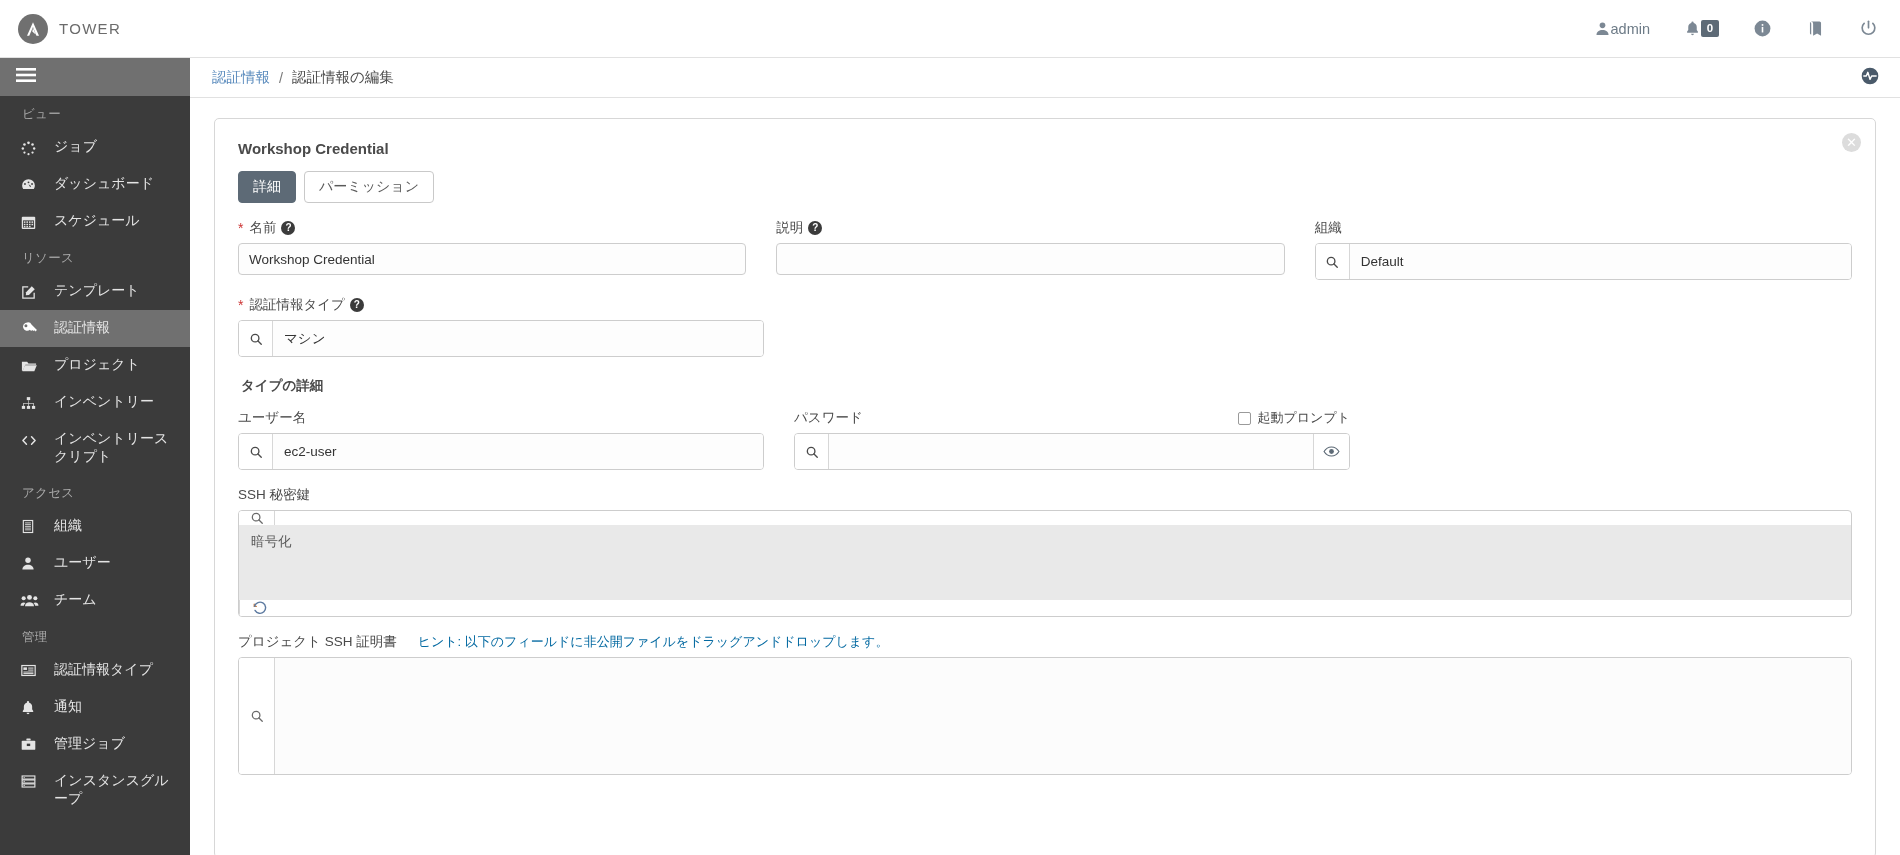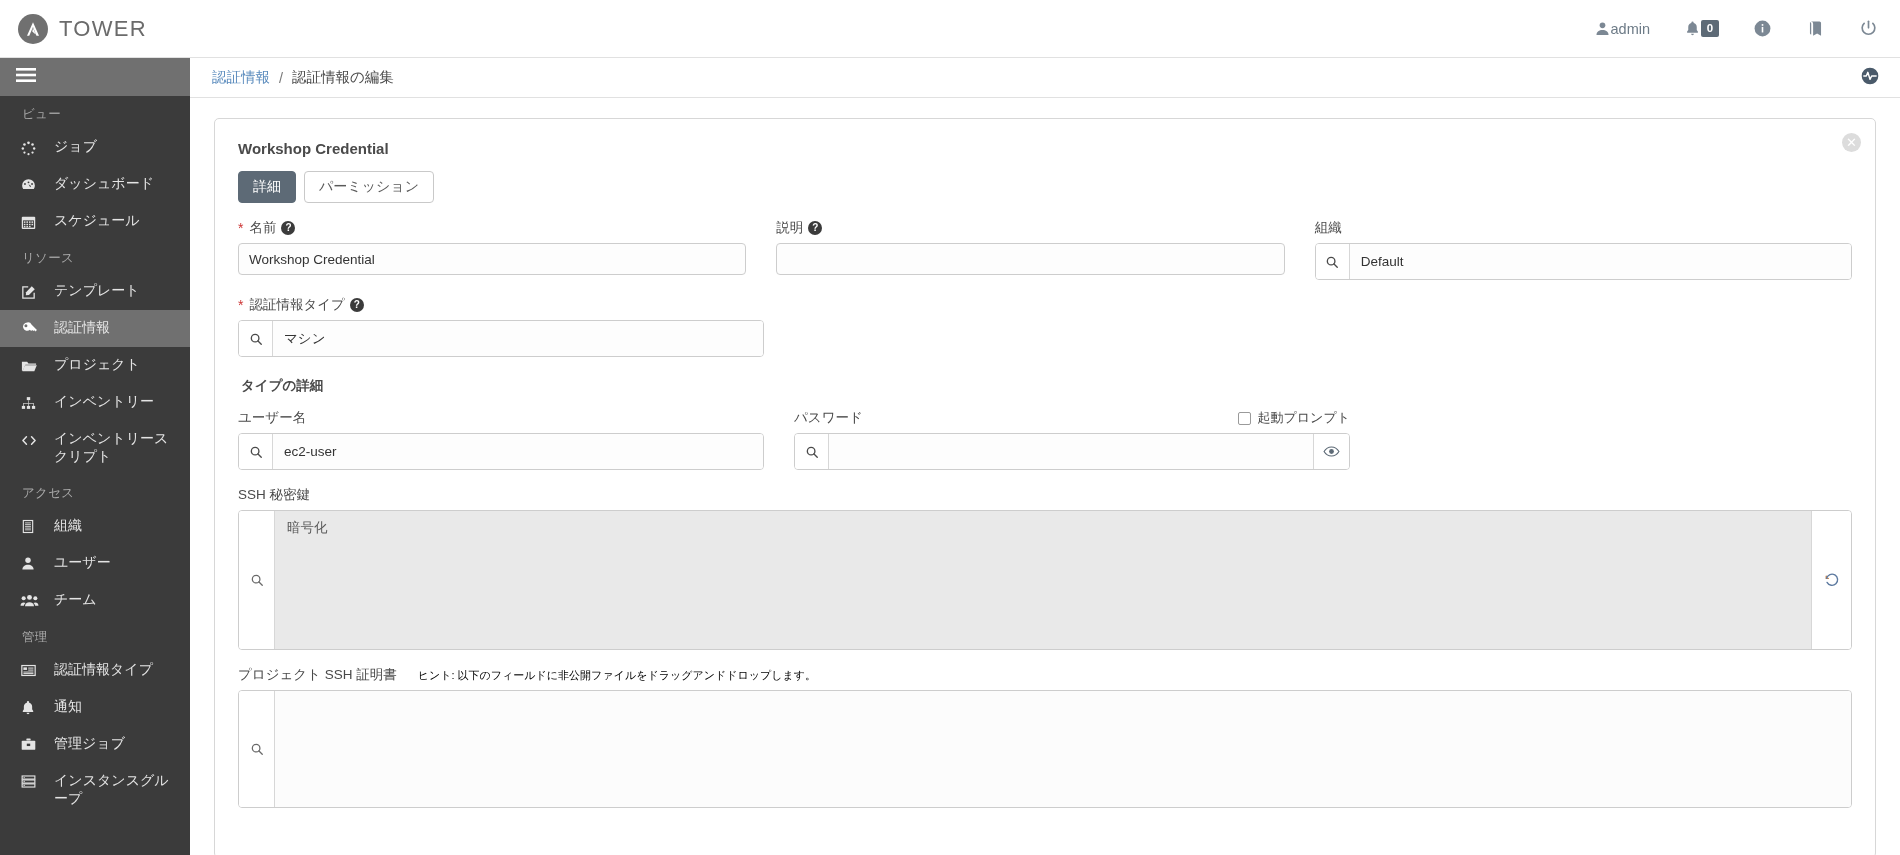--- a/index.html
+++ b/index.html
@@ -20,21 +20,21 @@
     display: flex; align-items: center;
   }
   #brand { display: flex; align-items: center; margin-left: 18px; }
   #brand-logo {
     width: 30px; height: 30px; border-radius: 50%;
     background: #707070;
     display: flex; align-items: center; justify-content: center;
   }
   #brand-logo svg { display:block; }
   #brand-text {
-    margin-left: 11px; font-size: 22px; letter-spacing: 1.3px;
+    margin-left: 11px; font-size: 15px; letter-spacing: 1.3px;
     color: #6b6b6b; font-weight: 400;
   }
   #masthead-right {
     margin-left: auto; display: flex; align-items: center;
     margin-right: 22px; color: #5d6a76;
   }
   .mh-item {
     display: flex; align-items: center; gap: 0;
     margin-left: 34px; font-size: 14.5px; color: #6d7b87; cursor: pointer;
   }
@@ -192,21 +192,21 @@
   .ta-body {
     flex: 1; padding: 8px 12px; font-size: 13.5px; color: #6a6a6a;
   }
   .ta-body.encrypted { background: #e9e9e9; color: #5a5a5a; }
   .ta-body.blank { background: #fcfcfc; }
   .ta-revert {
     width: 40px; min-width: 40px; background: #fff;
     display: flex; align-items: center; justify-content: center;
     border-left: 1px solid #d7d7d7; cursor: pointer;
   }
-  .hint-text { font-size: 11px; color: #000000; margin-left: 16px; }
+  .hint-text { font-size: 13px; color: #0369a1; margin-left: 16px; }
   .field-block { margin-top: 16px; }
 </style>
 </head>
 <body>
 
 <div id="masthead">
   <div id="brand">
     <div id="brand-logo">
       <svg width="18" height="18" viewBox="0 0 24 24">
           <path d="M12 3 L20 21 L16.6 21 L12 9.4 L7 21 L4 21 Z M12 10.8 L15.6 19.2 L11 15.3 Z" fill="#ffffff"></path>
@@ -589,21 +589,21 @@
                   </svg>
               </div>
             </div>
           </div>
         </div>
 
         <div class="field-block">
           <div class="field-label">
             <span>SSH 秘密鍵</span>
           </div>
-          <div class="ta-group" style="height:140px;">
+          <div class="ta-group" style="height:107px;flex-direction:column;">
             <div class="ta-addon">
               <svg width="14" height="14" viewBox="0 0 24 24" fill="none" stroke="#6a6a6a" stroke-width="2.2">
                   <circle cx="10.5" cy="10.5" r="6.5"></circle>
                   <path d="M15.4 15.4 L21 21" stroke-linecap="round"></path>
                 </svg>
             </div>
             <div class="ta-body encrypted">
               <span>暗号化</span>
             </div>
             <div class="ta-revert">

